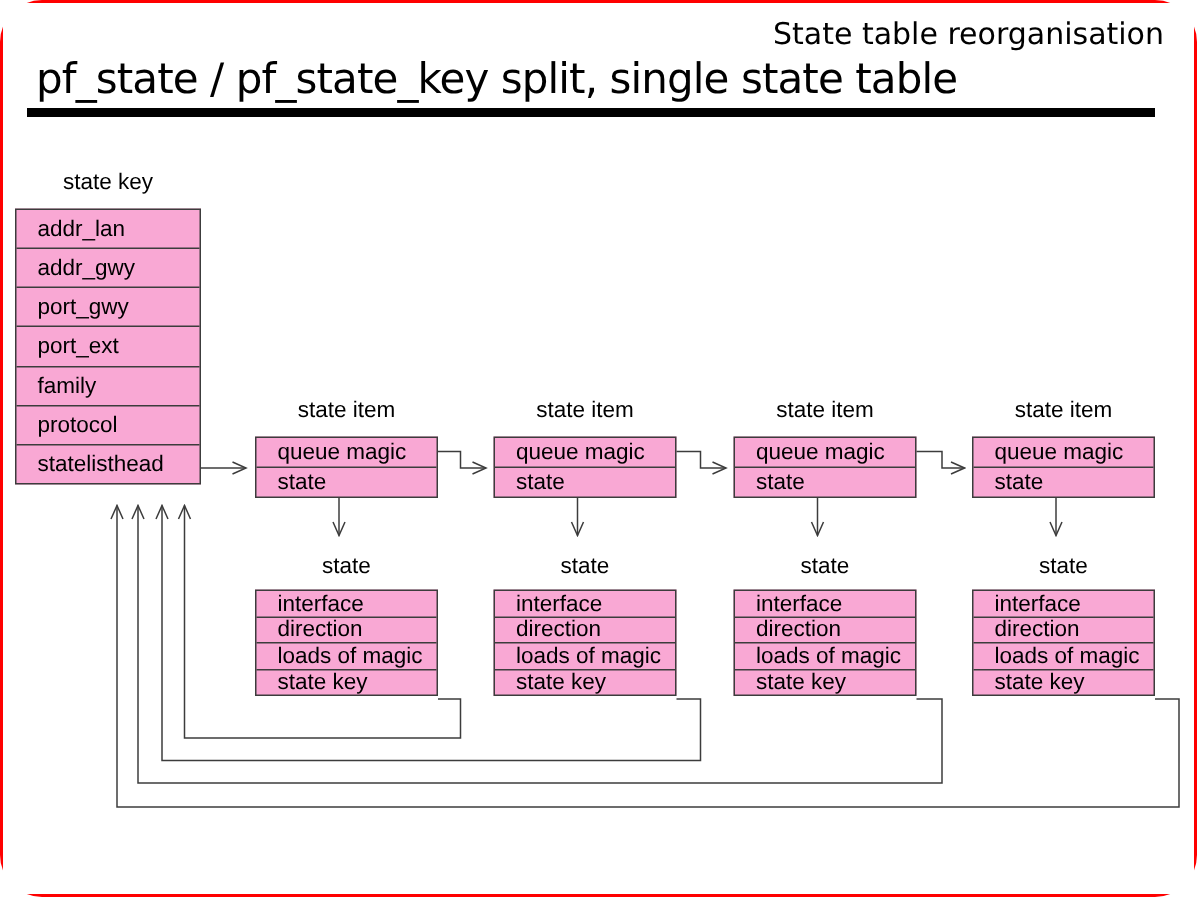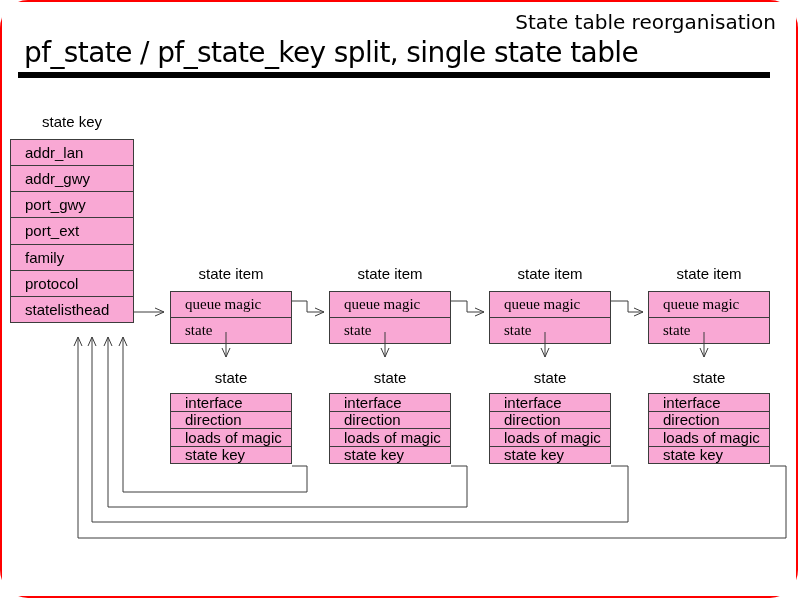--- a/index.html
+++ b/index.html
@@ -58,21 +58,21 @@
     overflow: hidden;
   }
   .dbox .row:first-child { border-top: none; }
 
   
   .skey-label { left: 10px; top: 113px; width: 124px; }
   .skey { left: 10px; top: 139px; width: 124px; height: 184px; }
 
   
   .item-label { top: 265px; width: 122px; }
-  .item-box  { top: 291px; width: 122px; height: 53px; font-family: Liberation Serif, serif; }
+  .item-box  { top: 291px; width: 122px; height: 41px; }
 
   
   .state-label { top: 369px; width: 122px; }
   .state-box  { top: 393px; width: 122px; height: 71px; }
 
   .c1 { left: 170px; }
   .c2 { left: 329px; }
   .c3 { left: 489px; }
   .c4 { left: 648px; }
 

